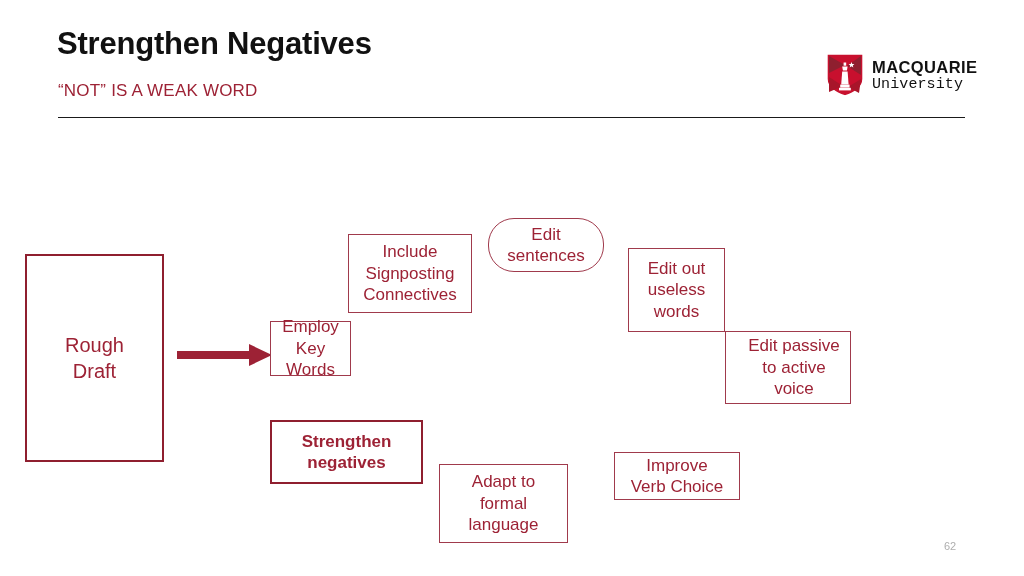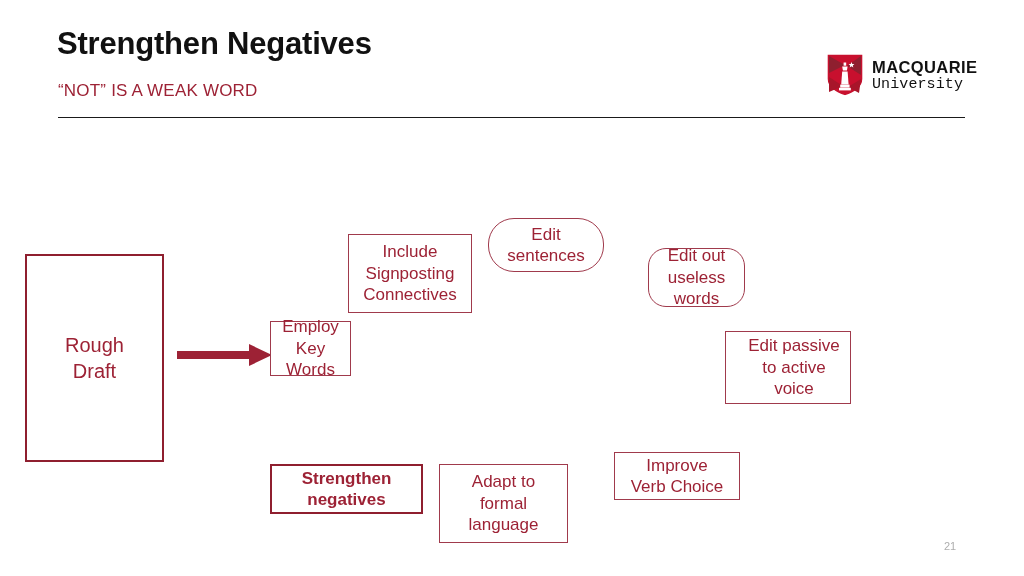--- a/index.html
+++ b/index.html
@@ -177,35 +177,35 @@
   </div>
 
   <div class="node" style="left:348px; top:234px; width:124px; height:79px;">
     <span>Include<br>Signposting<br>Connectives</span>
   </div>
 
   <div class="node" style="left:488px; top:218px; width:116px; height:54px;border-radius:26px;">
     <span>Edit<br>sentences</span>
   </div>
 
-  <div class="node" style="left:648px; top:248px; width:97px; height:59px;border-radius:18px;">
+  <div class="node" style="left:628px; top:248px; width:97px; height:84px;">
     <span>Edit out<br>useless<br>words</span>
   </div>
 
   <div class="node" style="left:725px; top:331px; width:126px; height:73px;padding-left:16px;">
     <span>Edit passive<br>to active<br>voice</span>
   </div>
 
-  <div class="node highlight" style="left:270px; top:464px; width:153px; height:50px;">
+  <div class="node highlight" style="left:270px; top:420px; width:153px; height:64px;">
     <span>Strengthen<br>negatives</span>
   </div>
 
   <div class="node" style="left:439px; top:464px; width:129px; height:79px;">
     <span>Adapt to<br>formal<br>language</span>
   </div>
 
   <div class="node" style="left:614px; top:452px; width:126px; height:48px;">
     <span>Improve<br>Verb Choice</span>
   </div>
 
-  <div id="page-number">21</div>
+  <div id="page-number">62</div>
 
 </div>
 
 </body></html>

